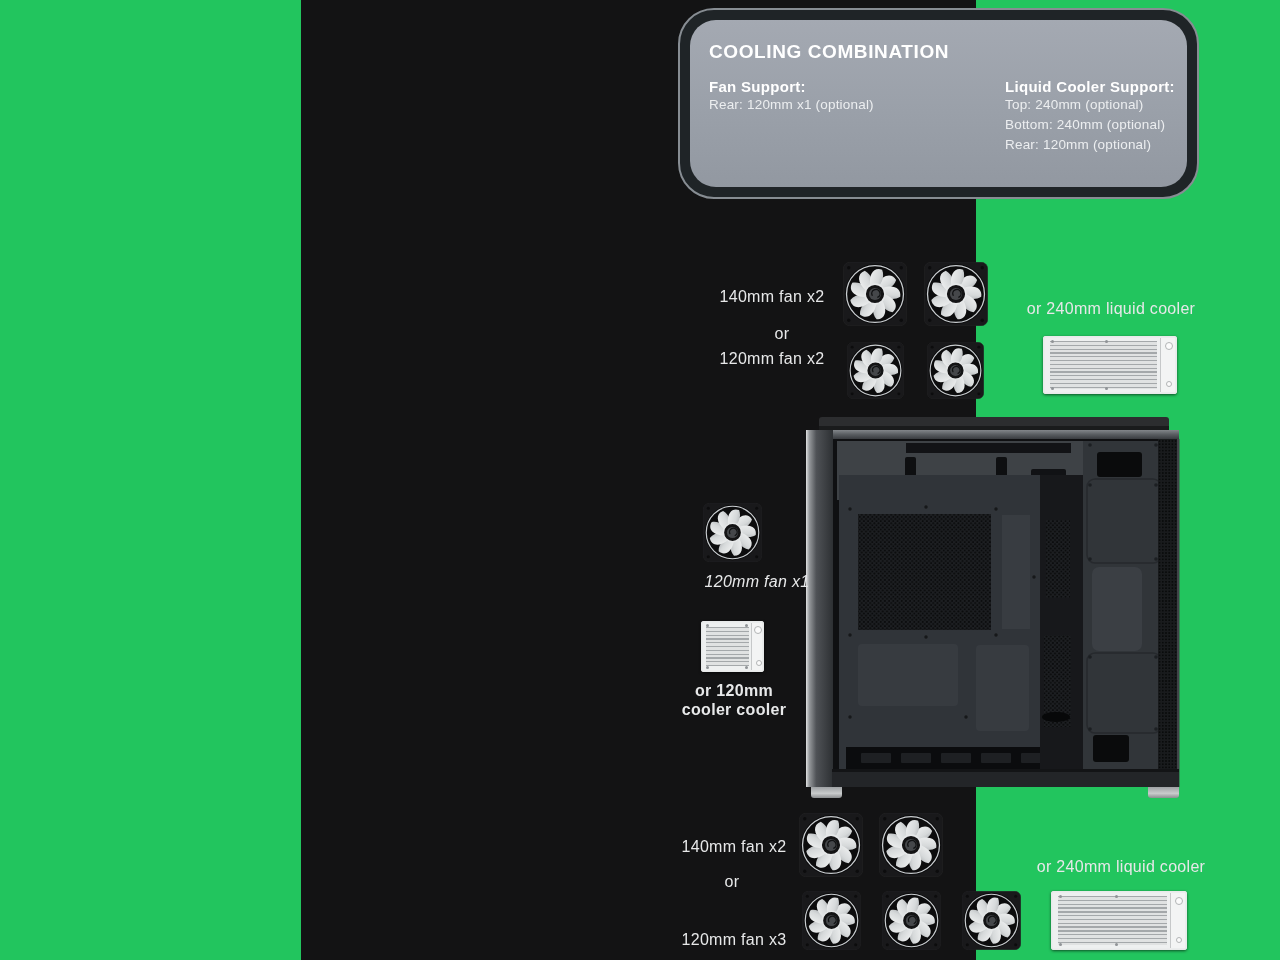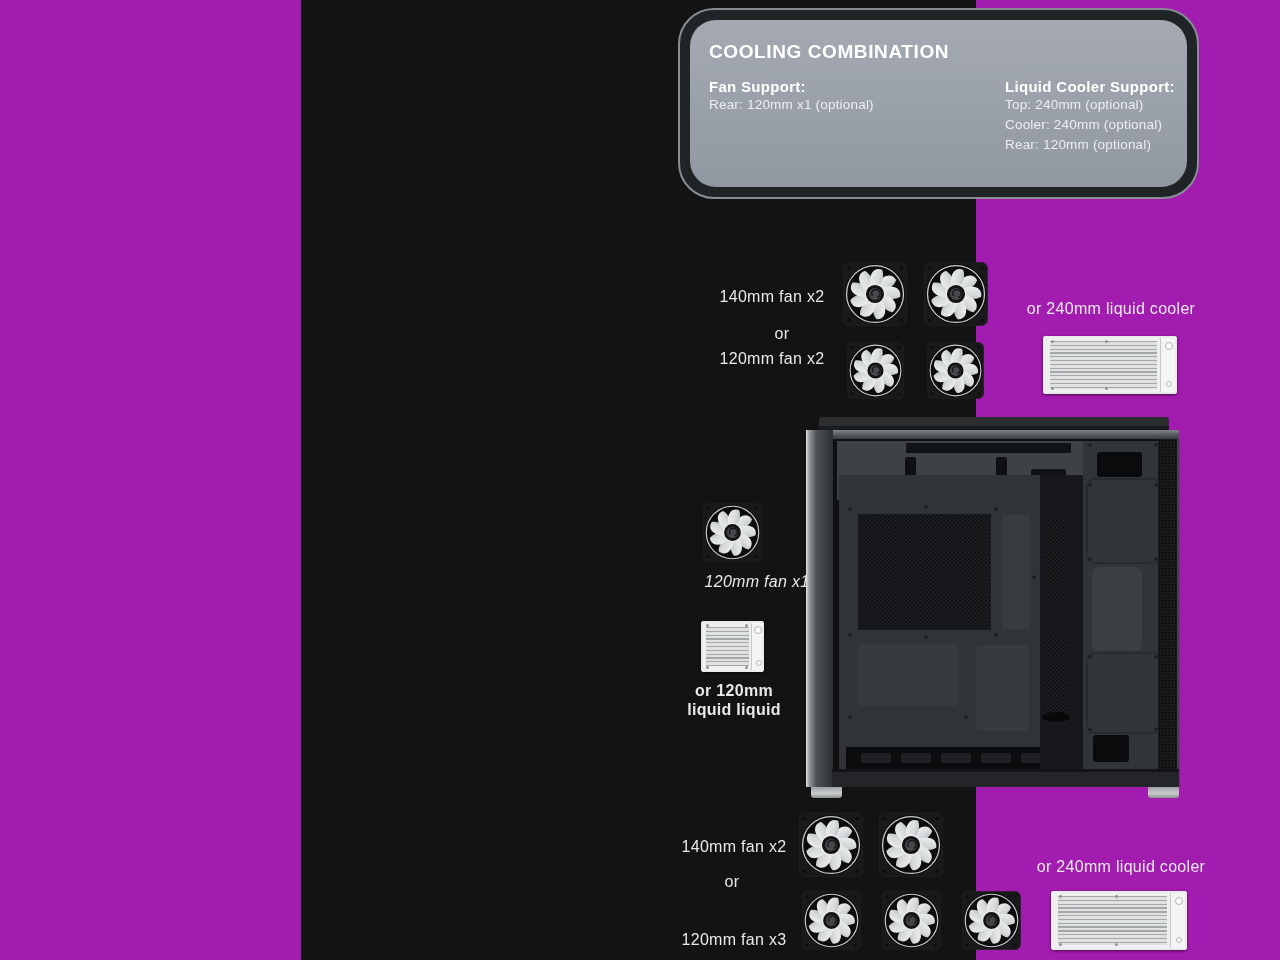--- a/index.html
+++ b/index.html
@@ -1,20 +1,20 @@
 <!DOCTYPE html>
 <html><head>
 <meta charset="utf-8">
 <style>
   * { margin:0; padding:0; box-sizing:border-box; }
   html,body { background:#000; }
   body { font-family:"Liberation Sans", sans-serif; }
   .stage {
     position:relative; width:1280px; height:960px;
-    background:#a21caf; overflow:hidden;
+    background:#22c55e; overflow:hidden;
   }
   .content-strip {
     position:absolute; left:301px; top:0; width:675px; height:960px;
     background:#131314;
   }
   
   .spec-panel {
     position:absolute; left:377px; top:8px; width:521px; height:191px;
     border:2px solid #878d93; border-radius:36px; background:#1f2427;
   }
@@ -118,21 +118,21 @@
     <section class="spec-panel">
       <div class="spec-inner">
         <h2 class="panel-title">COOLING COMBINATION</h2>
         <div class="spec-col left">
           <h3>Fan Support:</h3>
           <p>Rear: 120mm x1 (optional)</p>
         </div>
         <div class="spec-col right">
           <h3>Liquid Cooler Support:</h3>
           <p>Top: 240mm (optional)</p>
-          <p>Cooler: 240mm (optional)</p>
+          <p>Bottom: 240mm (optional)</p>
           <p>Rear: 120mm (optional)</p>
         </div>
       </div>
     </section>
 
     <div class="lbl" style="left:471px; top:288px;">140mm fan x2</div>
     <div class="lbl" style="left:481px; top:325px;">or</div>
     <div class="lbl" style="left:471px; top:350px;">120mm fan x2</div>
 
     <svg class="fan" style="left:542px; top:262px;" width="64" height="64">
@@ -278,21 +278,21 @@
       <div class="tank"></div>
       <span class="port top"></span>
       <span class="port bot"></span>
       <span class="screw" style="left:5px; top:3px;"></span>
       <span class="screw" style="right:16px; top:3px;"></span>
       <span class="screw" style="left:5px; bottom:3px;"></span>
       <span class="screw" style="right:16px; bottom:3px;"></span>
     </div>
     <div class="lbl two-line" style="left:433px; top:681px;">
       <span style="display:block;">or 120mm</span>
-      <span style="display:block;">liquid liquid</span>
+      <span style="display:block;">cooler cooler</span>
     </div>
 
     <div class="lbl" style="left:433px; top:838px;">140mm fan x2</div>
     <div class="lbl" style="left:431px; top:873px;">or</div>
     <div class="lbl" style="left:433px; top:911px;margin-top:20px;">120mm fan x3</div>
 
     <svg class="fan" style="left:498px; top:813px;" width="64" height="64">
         <use href="#fanSym"></use>
       </svg>
     <svg class="fan" style="left:578px; top:813px;" width="64" height="64">

